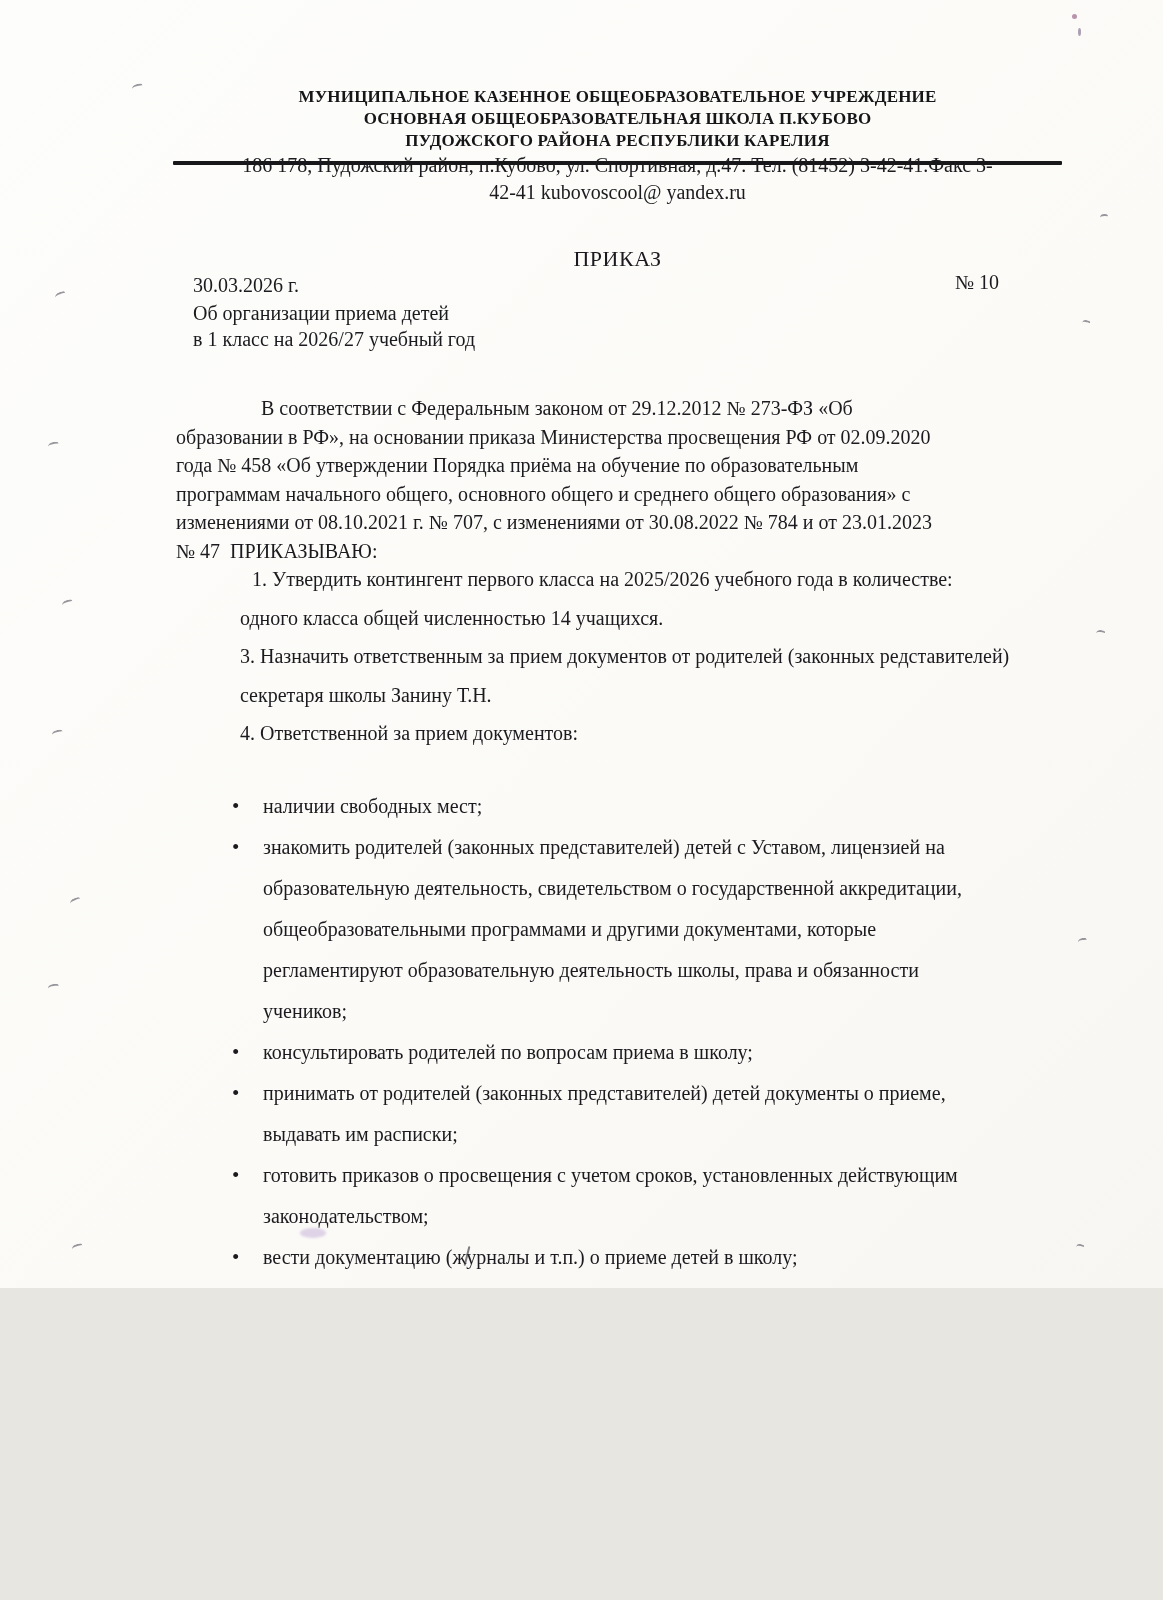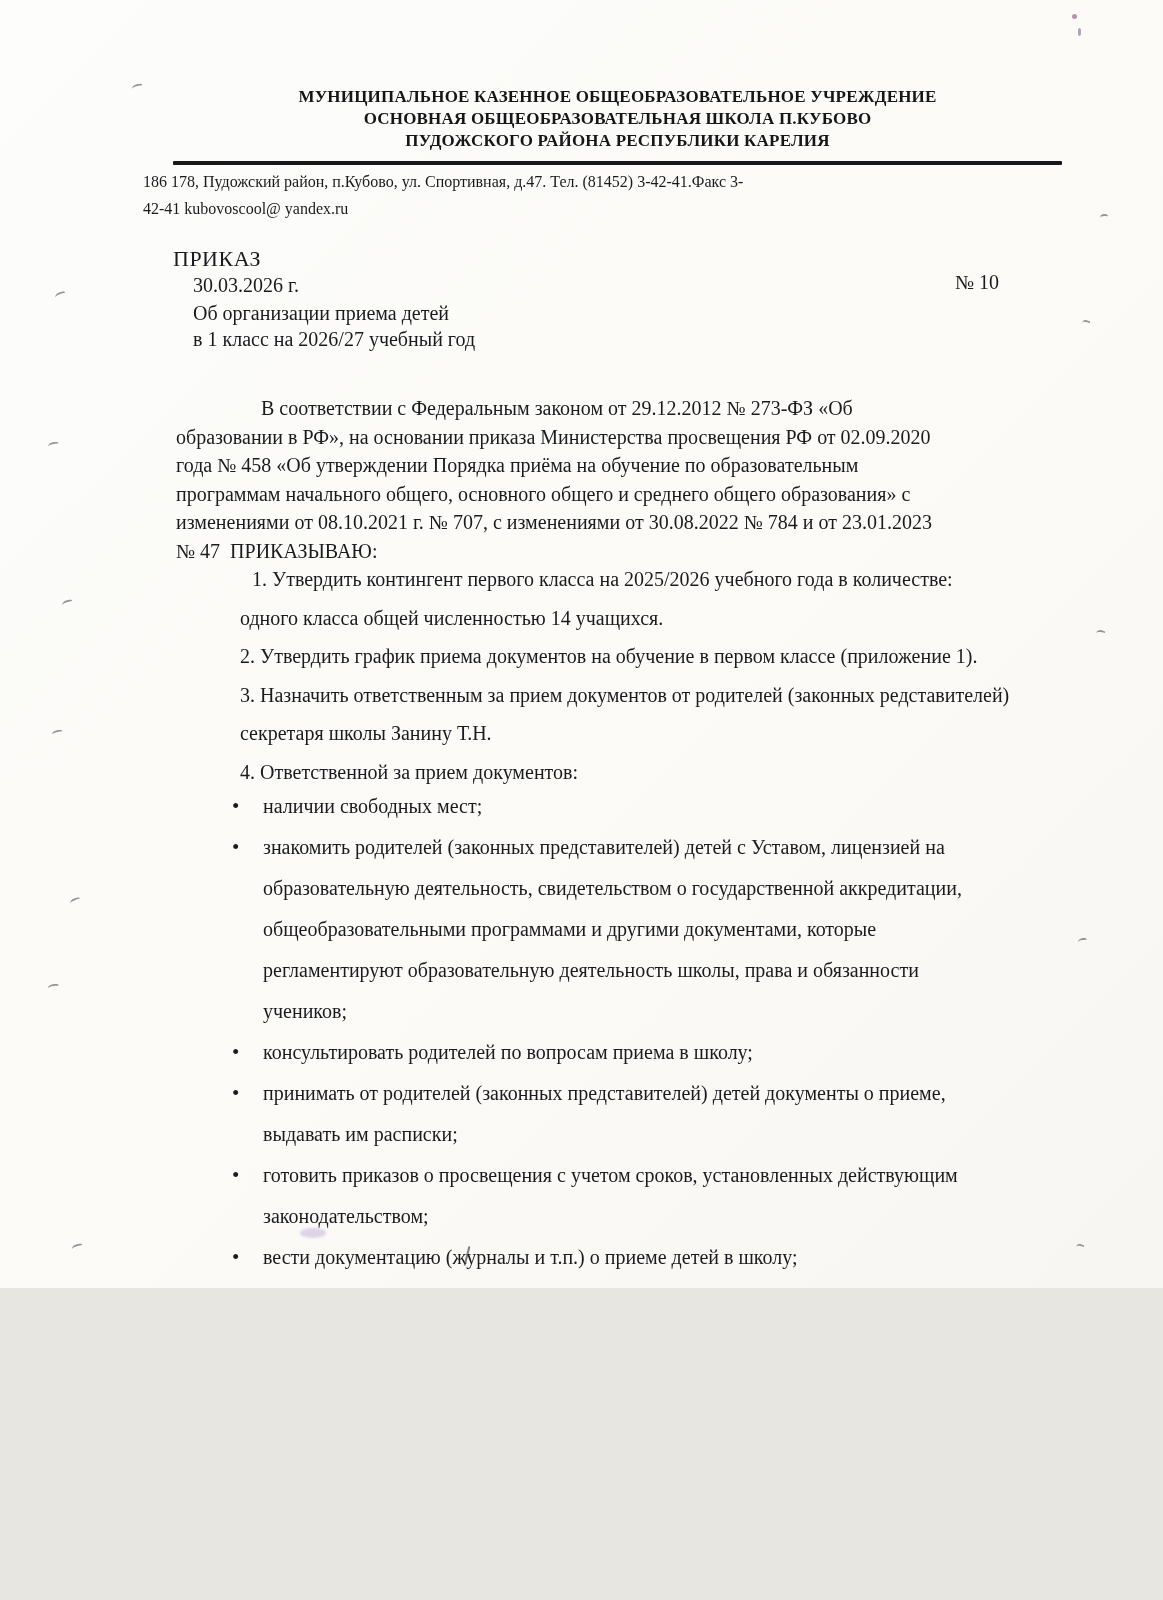--- a/index.html
+++ b/index.html
@@ -10,23 +10,23 @@
     background:linear-gradient(135deg,#fdfdfb 0%,#fbfaf7 60%,#f7f6f2 100%);
     overflow:hidden;
     font-family:"Liberation Serif","DejaVu Serif",serif;
     color:#1b1b1f;
   }
   .abs{position:absolute;}
   
   .org{left:173px;top:86px;width:889px;text-align:center;
        font-weight:bold;font-size:17px;line-height:22px;letter-spacing:.2px;color:#161618;}
   .rule{left:173px;top:161px;width:889px;height:4px;background:#18181a;border-radius:1px;}
-  .address{left:143px;top:168px;width:949px;text-align:left;font-size:16px;line-height:27px;}
+  .address{left:143px;top:152px;width:949px;text-align:center;font-size:20px;line-height:27px;}
   
-  .title{left:173px;top:246px;width:889px;text-align:left;font-size:22px;letter-spacing:.5px;}
+  .title{left:173px;top:246px;width:889px;text-align:center;font-size:22px;letter-spacing:.5px;}
   .date{left:193px;top:274px;font-size:20px;}
   .number{left:955px;top:271px;font-size:20px;}
   .subject{left:193px;top:300px;font-size:20px;line-height:26px;}
   
   .preamble{left:176px;top:394px;width:880px;font-size:20px;line-height:28.5px;}
   .preamble .line{white-space:pre;}
   .preamble .line.indent{padding-left:85px;}
   .items{left:193px;top:560px;width:880px;font-size:20px;line-height:38.5px;}
   .items .line{white-space:pre;margin-left:47px;}
   .items .line.num1{padding-left:12px;}
@@ -81,21 +81,20 @@
     <div class="line">образовании в РФ», на основании приказа Министерства просвещения РФ от 02.09.2020</div>
     <div class="line">года № 458 «Об утверждении Порядка приёма на обучение по образовательным</div>
     <div class="line">программам начального общего, основного общего и среднего общего образования» с</div>
     <div class="line">изменениями от 08.10.2021 г. № 707, с изменениями от 30.08.2022 № 784 и от 23.01.2023</div>
     <div class="line">№ 47  ПРИКАЗЫВАЮ:</div>
   </div>
 
   <div class="abs items">
     <div class="line num1">1. Утвердить контингент первого класса на 2025/2026 учебного года в количестве:</div>
     <div class="line">одного класса общей численностью 14 учащихся.</div>
-    <div class="line">2. Утвердить график приема документов на обучение в первом классе (приложение 1).</div>
     <div class="line">3. Назначить ответственным за прием документов от родителей (законных редставителей)</div>
     <div class="line">секретаря школы Занину Т.Н.</div>
     <div class="line">4. Ответственной за прием документов:</div>
   </div>
 
   <div class="abs bullets">
     <div class="bullet">
       <span class="marker">•</span>
       <div class="line">наличии свободных мест;</div>
     </div>

